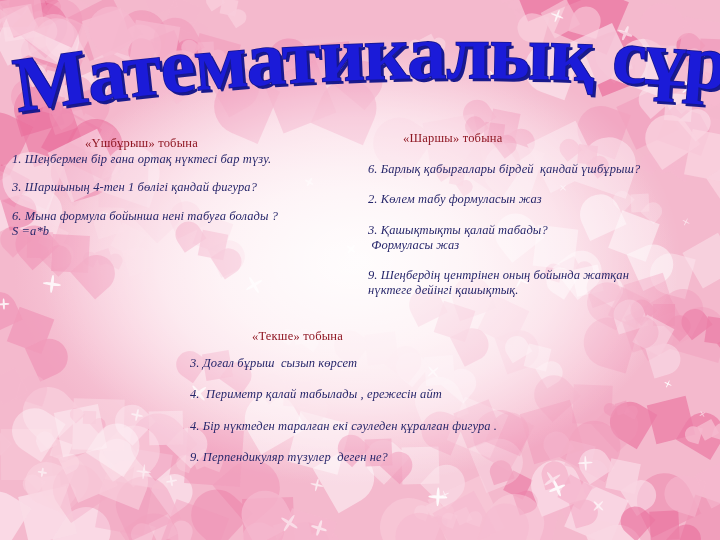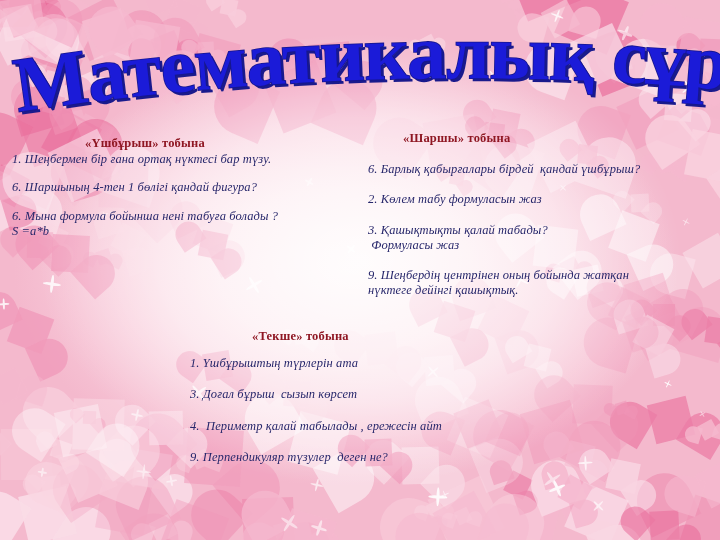--- a/index.html
+++ b/index.html
@@ -100,21 +100,21 @@
     stroke: #16168f;
     stroke-width: 1.6px;
     paint-order: stroke fill;
     letter-spacing: -1px;
   }
 
   
   .group-head {
     position: absolute;
     font-family: "Liberation Serif", serif;
-    font-weight: 700;
+    font-weight: 400;
     font-size: 12.5px;
     color: #8f1723;
     white-space: nowrap;
     letter-spacing: 0.2px;
   }
   .qlist {
     position: absolute;
     margin: 0;
     padding: 0;
     list-style: none;
@@ -315,36 +315,36 @@
       </text>
       <text class="wa-main">
         <textPath href="#arcpath" startOffset="0" id="title-main-tp">Математикалық сұрақтар</textPath>
       </text>
     </svg>
   </div>
 
   <div class="group-head" id="head-left">«Үшбұрыш» тобына</div>
   <ul class="qlist" id="group-left">
       <li class="qitem">1. Шеңбермен бір ғана ортақ нүктесі бар түзу.</li>
-      <li class="qitem">6. Шаршының 4-тен 1 бөлігі қандай фигура?</li>
+      <li class="qitem">3. Шаршының 4-тен 1 бөлігі қандай фигура?</li>
       <li class="qitem">6. Мына формула бойынша нені табуға болады ?
 S =a*b</li>
     </ul>
 
   <div class="group-head" id="head-right">«Шаршы» тобына</div>
   <ul class="qlist" id="group-right">
       <li class="qitem">6. Барлық қабырғалары бірдей  қандай үшбұрыш?</li>
       <li class="qitem">2. Көлем табу формуласын жаз</li>
       <li class="qitem">3. Қашықтықты қалай табады?
  Формуласы жаз</li>
       <li class="qitem">9. Шеңбердің центрінен оның бойында жатқан
 нүктеге дейінгі қашықтық.</li>
     </ul>
 
   <div class="group-head" id="head-bottom">«Текше» тобына</div>
   <ul class="qlist" id="group-bottom">
-      <li class="qitem">1. Үшбұрыштың түрлерін ата</li>
       <li class="qitem">3. Доғал бұрыш  сызып көрсет</li>
       <li class="qitem">4.  Периметр қалай табылады , ережесін айт</li>
+      <li class="qitem">4. Бір нүктеден таралған екі сәуледен құралған фигура .</li>
       <li class="qitem">9. Перпендикуляр түзулер  деген не?</li>
     </ul>
 
 </div>
 
 </body></html>

